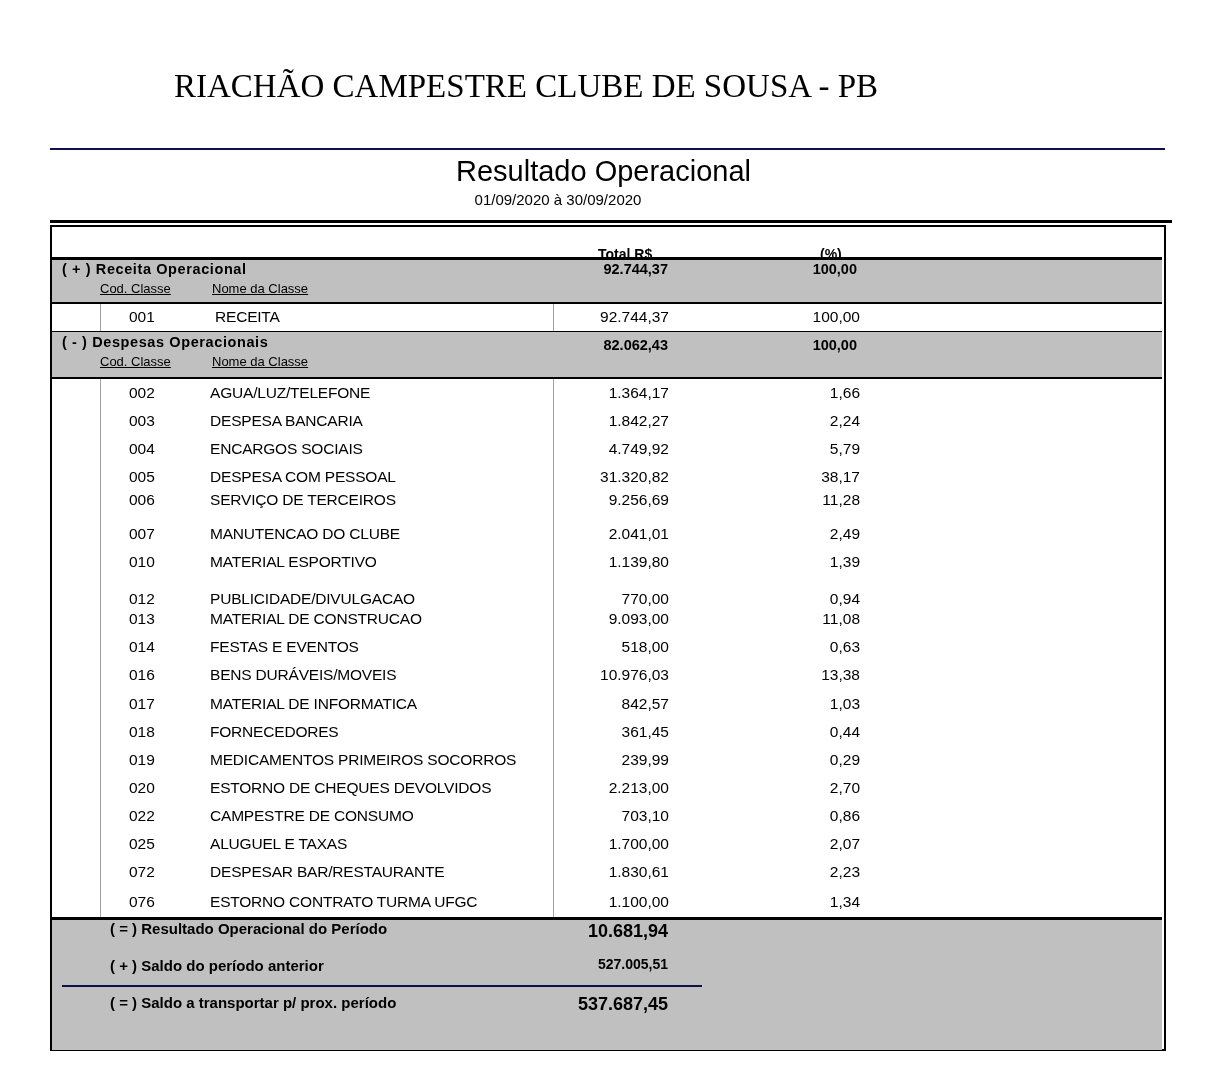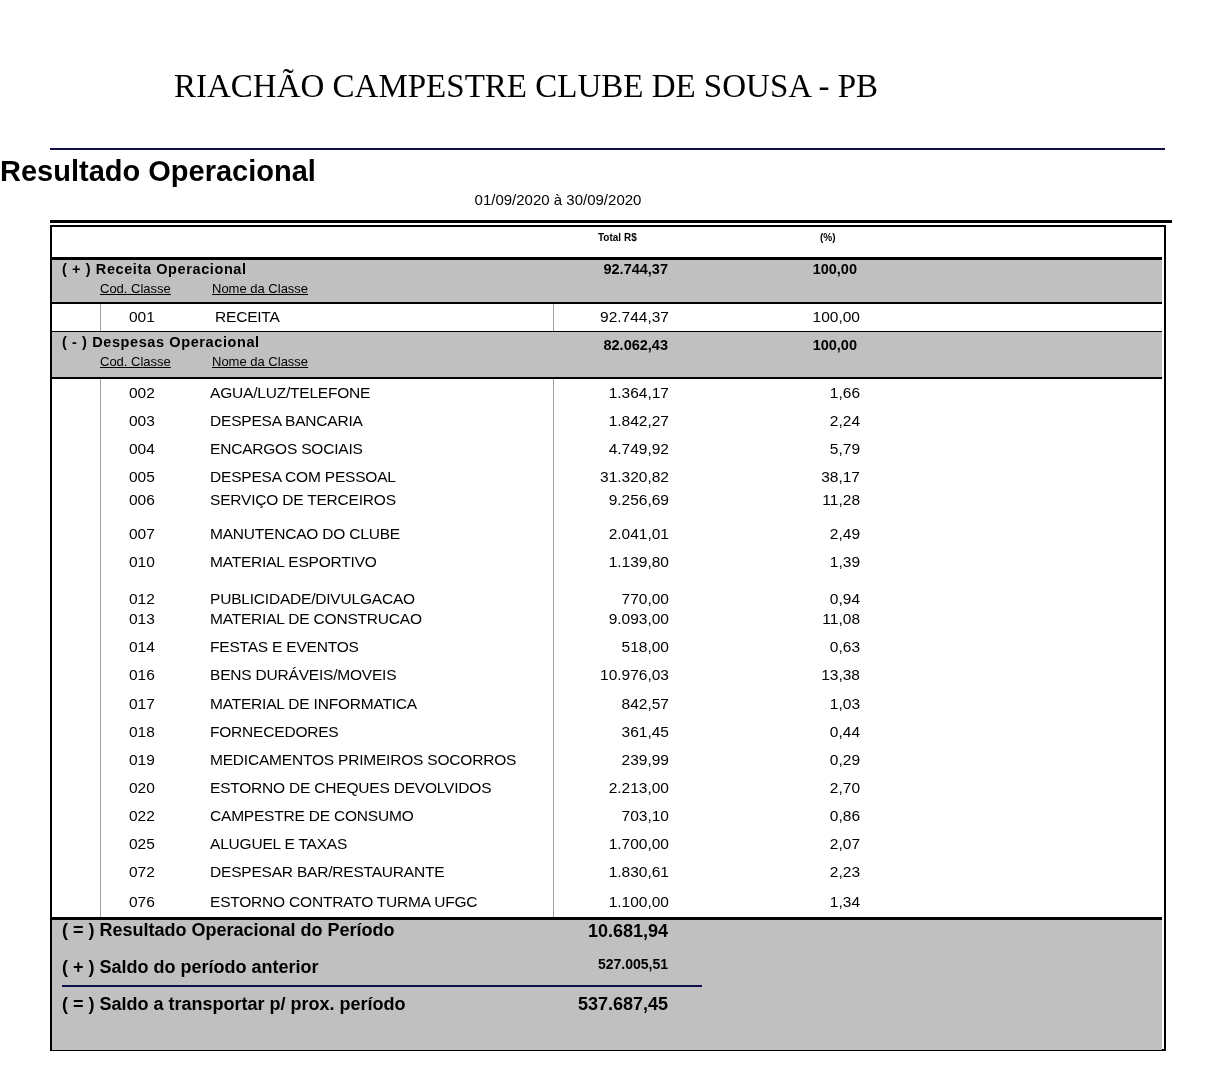--- a/index.html
+++ b/index.html
@@ -1,44 +1,44 @@
 <!DOCTYPE html>
 <html><head>
   <meta charset="utf-8">
   <style>
     html, body { margin: 0; padding: 0; background: #ffffff; }
     body { width: 1217px; height: 1085px; position: relative; overflow: hidden; color: #000; font-family: "Liberation Sans", sans-serif; }
     .abs { position: absolute; }
     .club-title { left: 174px; top: 68px; font-family: "Liberation Serif", serif; font-size: 33px; letter-spacing: 0px; white-space: nowrap; }
     .top-rule { left: 50px; top: 148px; width: 1115px; height: 2px; background: #10104a; }
-    .report-title { left: 0; width: 1207px; top: 155px; text-align: left; font-size: 29px; font-weight: bold; }
+    .report-title { left: 0; width: 1207px; top: 155px; text-align: center; font-size: 29px; }
     .report-period { left: 0; width: 1116px; top: 191px; text-align: center; font-size: 15px; }
     .thick-rule { left: 50px; top: 220px; width: 1122px; height: 3px; background: #000; }
 
     .table-frame { left: 50px; top: 225px; width: 1112px; height: 822px; border: 2px solid #000; }
     .header-row { left: 52px; top: 227px; width: 1110px; height: 30px; background: #fff; border-bottom: 3px solid #000; }
-    .col-h { top: 232px; font-weight: bold; font-size: 10px; }
+    .col-h { top: 246px; font-weight: bold; font-size: 14px; }
 
     .group-band { left: 52px; width: 1110px; background: #c0c0c0; }
     .group-title { font-weight: bold; font-size: 14.5px; letter-spacing: 0.6px; white-space: nowrap; }
     .group-val { font-weight: bold; font-size: 14.5px; text-align: right; }
     .sub-h { font-size: 13px; text-decoration: underline; white-space: nowrap; }
 
     .rule-h { height: 2px; background: #000; left: 52px; width: 1110px; }
     .vline { width: 1px; background: #a0a0a0; }
 
     .row { position: absolute; left: 52px; width: 1110px; height: 32px; }
     .cell { position: absolute; font-size: 15.5px; white-space: nowrap; top: 4px; }
     .c-code { left: 77px; }
     .c-name { left: 158px; letter-spacing: -0.2px; }
     .c-total { right: 493px; text-align: right; }
     .c-pct { right: 302px; text-align: right; }
 
     .footer-band { left: 52px; top: 917px; width: 1110px; height: 130px; background: #c0c0c0; border-top: 3px solid #000; }
-    .f-label { font-weight: bold; font-size: 18px; white-space: nowrap; }
+    .f-label { font-weight: bold; font-size: 15px; white-space: nowrap; margin-left: 48px; }
     .f-val { font-weight: bold; text-align: right; white-space: nowrap; }
     .f-rule { left: 62px; top: 985px; width: 640px; height: 2px; background: #10104a; }
   </style>
 </head>
 <body>
 
 <div class="abs club-title">RIACHÃO CAMPESTRE CLUBE DE SOUSA - PB</div>
 <div class="abs top-rule"></div>
 <div class="abs report-title">Resultado Operacional</div>
 <div class="abs report-period">01/09/2020 à 30/09/2020</div>
@@ -62,21 +62,21 @@
 <div class="abs vline" style="left:553px;top:304px;height:27px;"></div>
 <div class="row" style="top:304px;">
   <span class="cell c-code">001</span>
   <span class="cell c-name" style="left:163px;">RECEITA</span>
   <span class="cell c-total">92.744,37</span>
   <span class="cell c-pct">100,00</span>
 </div>
 <div class="abs rule-h" style="top:331px;height:1px;"></div>
 
 <div class="abs group-band" style="top:332px;height:46px;"></div>
-<div class="abs group-title" style="left:62px;top:334px;">( - ) Despesas Operacional</div>
+<div class="abs group-title" style="left:62px;top:334px;">( - ) Despesas Operacionais</div>
 <div class="abs group-val" style="left:560px;width:108px;top:337px;">82.062,43</div>
 <div class="abs group-val" style="left:760px;width:97px;top:337px;">100,00</div>
 <div class="abs sub-h" style="left:100px;top:354px;">Cod. Classe</div>
 <div class="abs sub-h" style="left:212px;top:354px;">Nome da  Classe</div>
 <div class="abs rule-h" style="top:377px;"></div>
 
 <div class="abs vline" style="left:100px;top:379px;height:538px;"></div>
 <div class="abs vline" style="left:553px;top:379px;height:538px;"></div>
 
 <div class="row" style="top:380px;">

